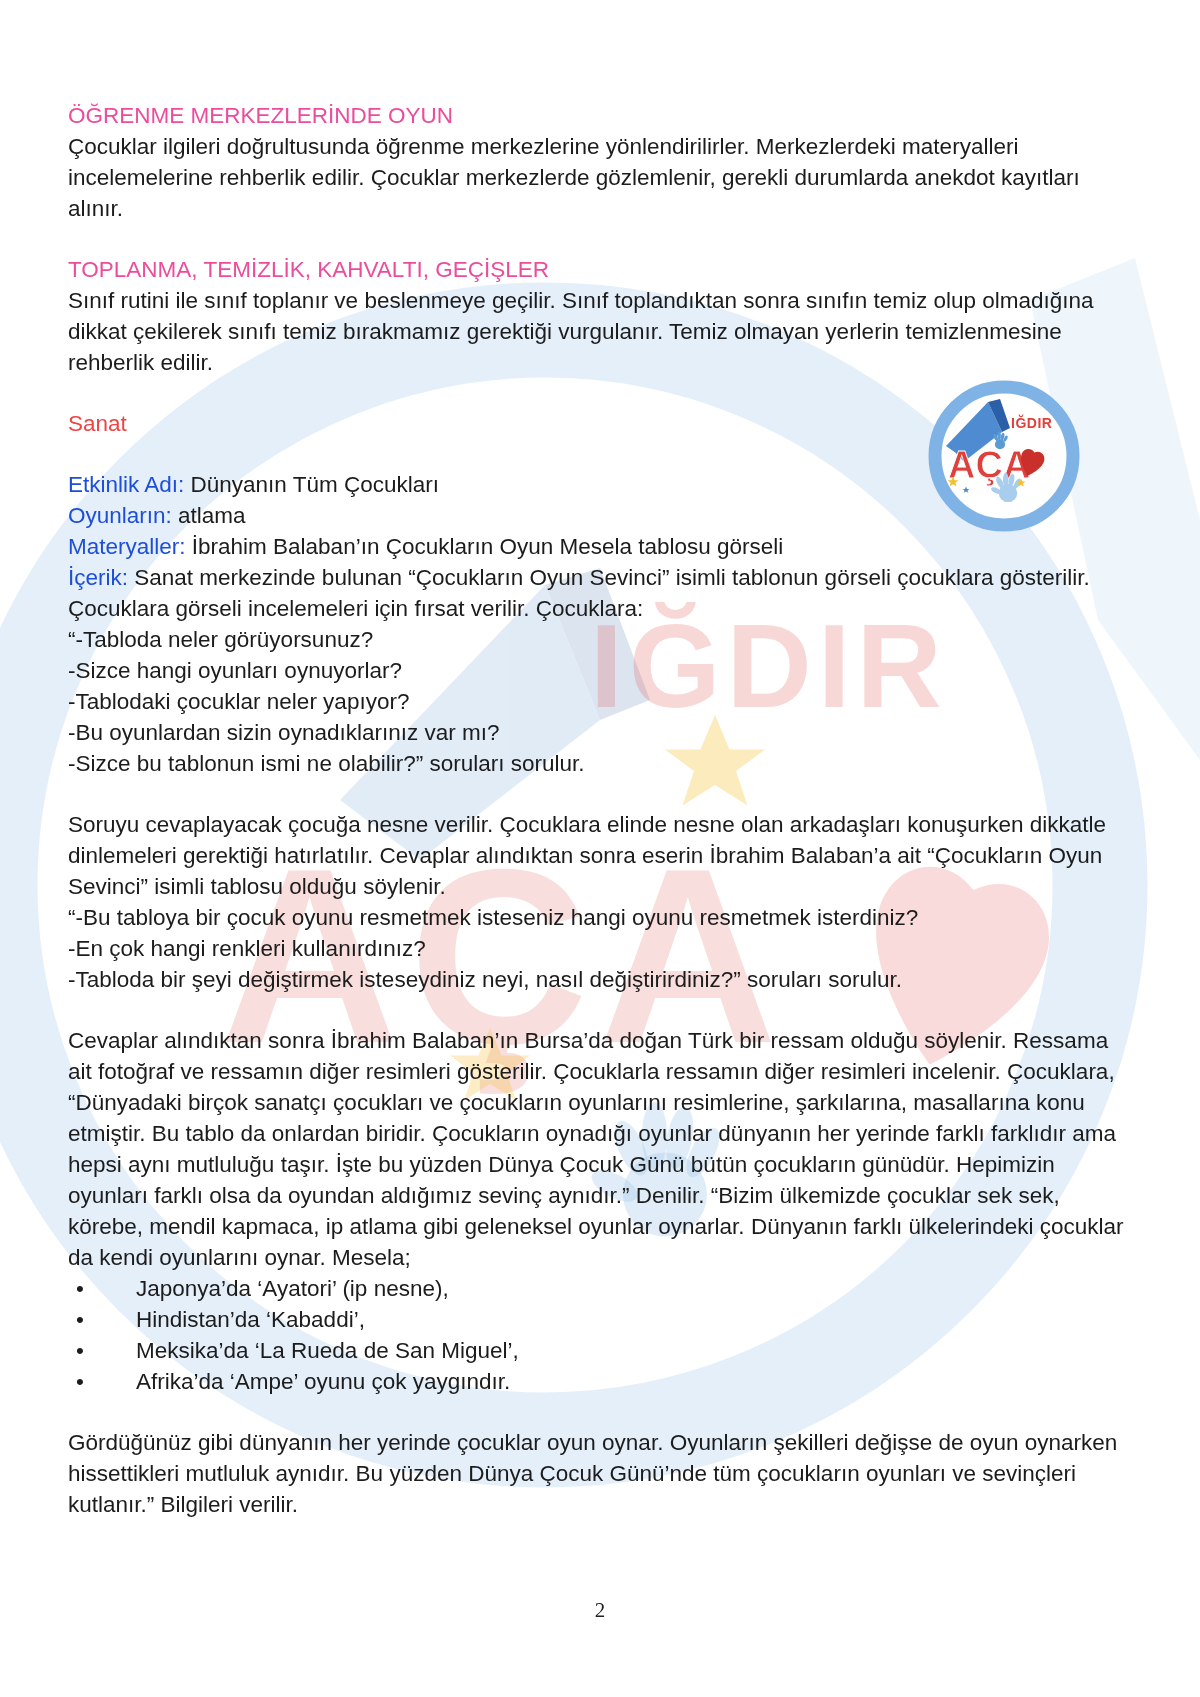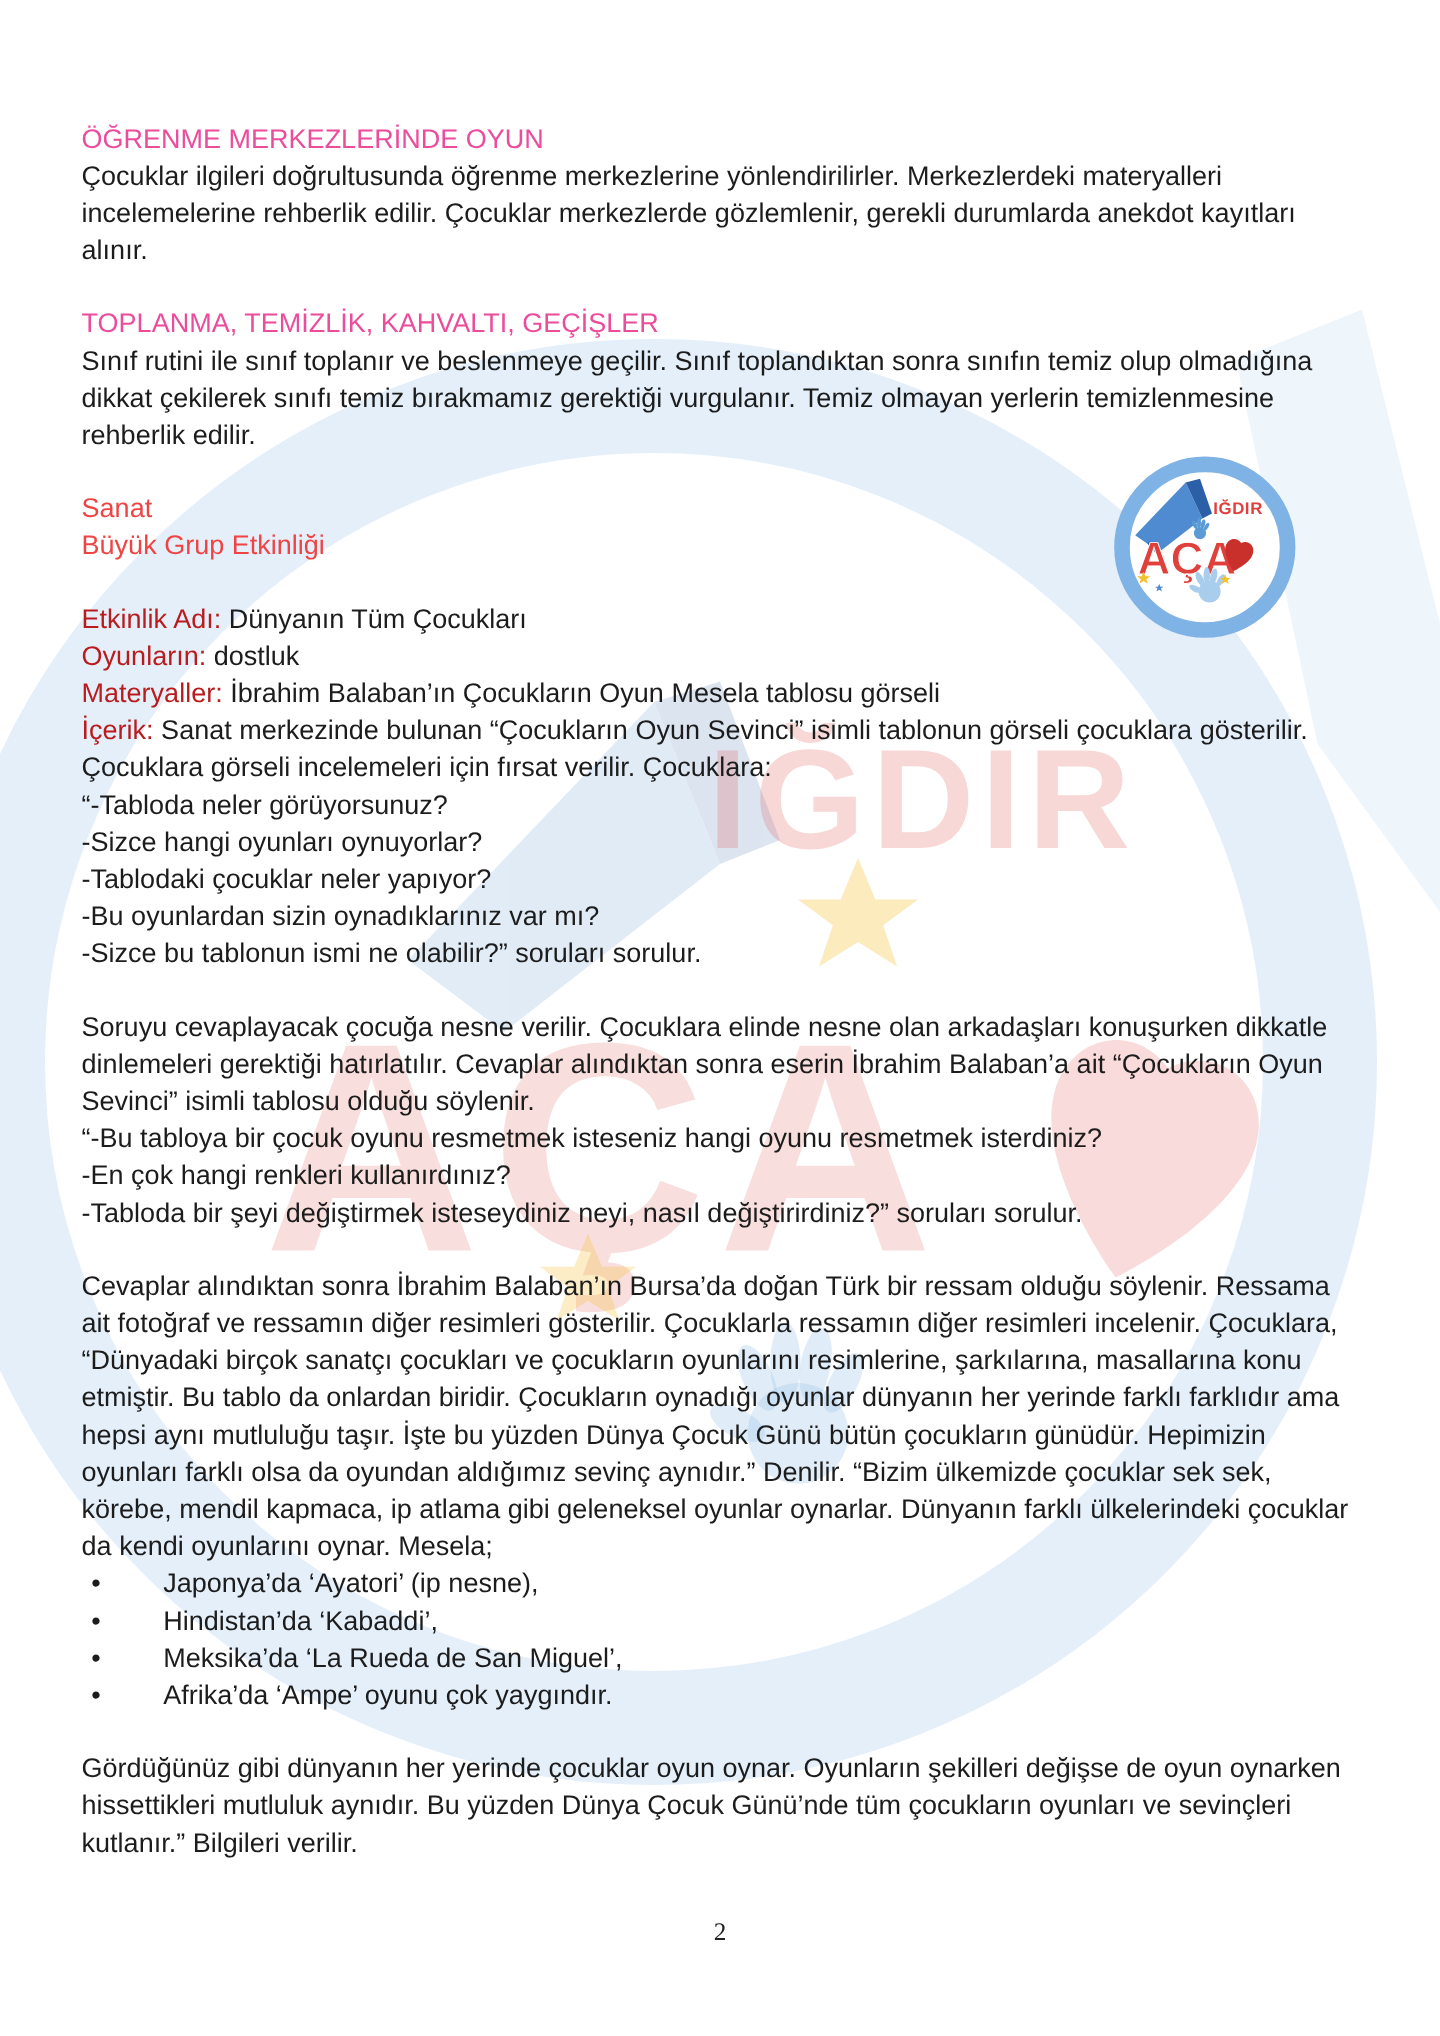--- a/index.html
+++ b/index.html
@@ -15,21 +15,21 @@
     position:absolute; inset:0; z-index:0;
     pointer-events:none;
   }
   .content {
     position:absolute; left:68px; width:1068px; top:100px; z-index:1;
     font-size:22.5px; line-height:31px;
   }
   .content p { margin:0; }
   .h-pink { color:#EC4C9C; }
   .lav { color:#ef4444; }
-  .lbl { color:#b91c1c; }
+  .lbl { color:#1d4ed8; }
   .gap { height:30px; }
   .bullet-row { display:flex; }
   .bullet-mark { width:22px; padding-left:8px; flex:none; }
   .bullet-indent { width:38px; flex:none; }
   .logo {
     position:absolute; left:928px; top:380px; width:152px; height:152px; z-index:2;
   }
   .page-num {
     position:absolute; left:0; right:0; top:1598px; z-index:1;
     text-align:center; font-family:"Liberation Serif", serif;
@@ -83,26 +83,25 @@
   <p>Çocuklar ilgileri doğrultusunda öğrenme merkezlerine yönlendirilirler. Merkezlerdeki materyalleri incelemelerine rehberlik edilir. Çocuklar merkezlerde gözlemlenir, gerekli durumlarda anekdot kayıtları alınır.</p>
 
   <div class="gap"></div>
 
   <p class="h-pink">TOPLANMA, TEMİZLİK, KAHVALTI, GEÇİŞLER</p>
   <p>Sınıf rutini ile sınıf toplanır ve beslenmeye geçilir. Sınıf toplandıktan sonra sınıfın temiz olup olmadığına dikkat çekilerek sınıfı temiz bırakmamız gerektiği vurgulanır. Temiz olmayan yerlerin temizlenmesine rehberlik edilir.</p>
 
   <div class="gap"></div>
 
   <p class="lav">Sanat</p>
-  <p class="lav">Büyük Grup Etkinliği</p>
 
   <div class="gap"></div>
 
   <p><span class="lbl">Etkinlik Adı: </span><span>Dünyanın Tüm Çocukları</span></p>
-  <p><span class="lbl">Oyunların: </span><span>dostluk</span></p>
+  <p><span class="lbl">Oyunların: </span><span>atlama</span></p>
   <p><span class="lbl">Materyaller: </span><span>İbrahim Balaban’ın Çocukların Oyun Mesela tablosu görseli</span></p>
   <p><span class="lbl">İçerik: </span><span>Sanat merkezinde bulunan “Çocukların Oyun Sevinci” isimli tablonun görseli çocuklara gösterilir. Çocuklara görseli incelemeleri için fırsat verilir. Çocuklara:</span></p>
 
   <p>“-Tabloda neler görüyorsunuz?</p>
   <p>-Sizce hangi oyunları oynuyorlar?</p>
   <p>-Tablodaki çocuklar neler yapıyor?</p>
   <p>-Bu oyunlardan sizin oynadıklarınız var mı?</p>
   <p>-Sizce bu tablonun ismi ne olabilir?” soruları sorulur.</p>
 
   <div class="gap"></div>

